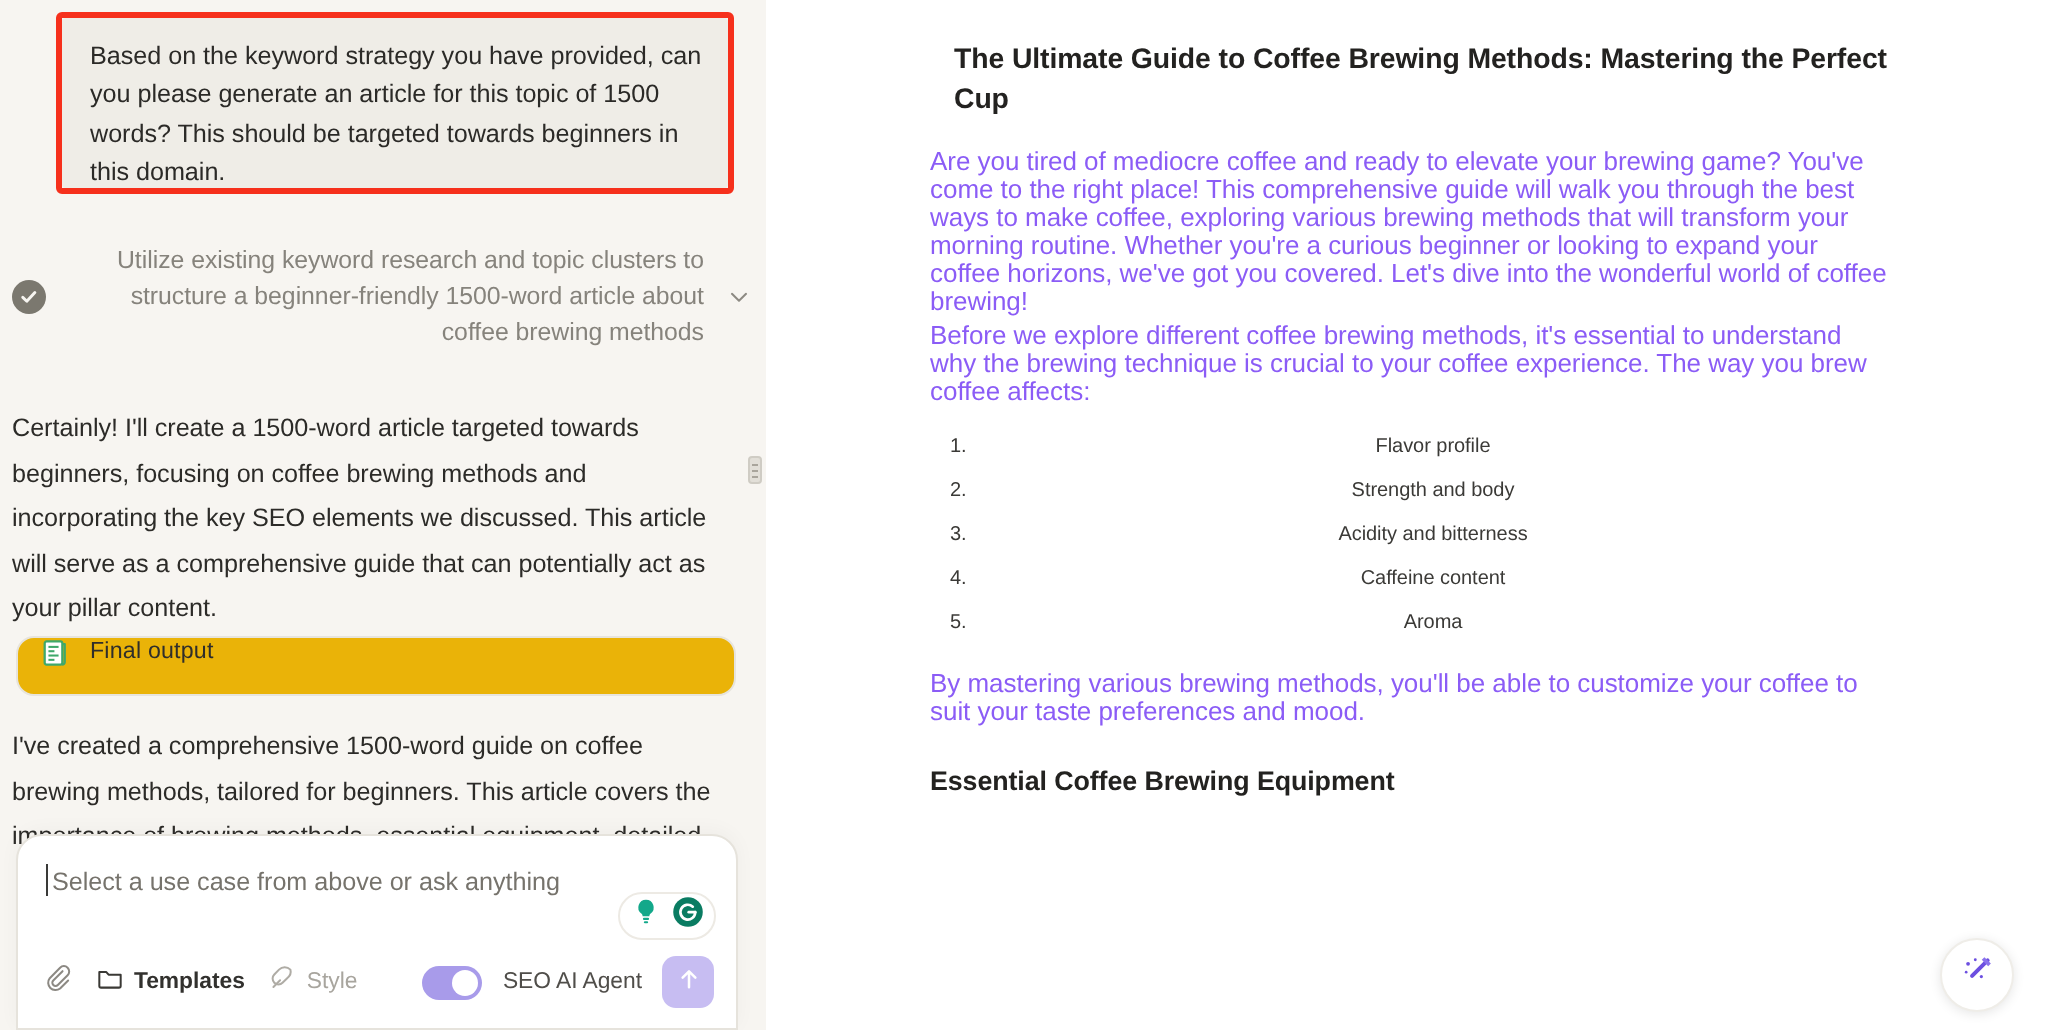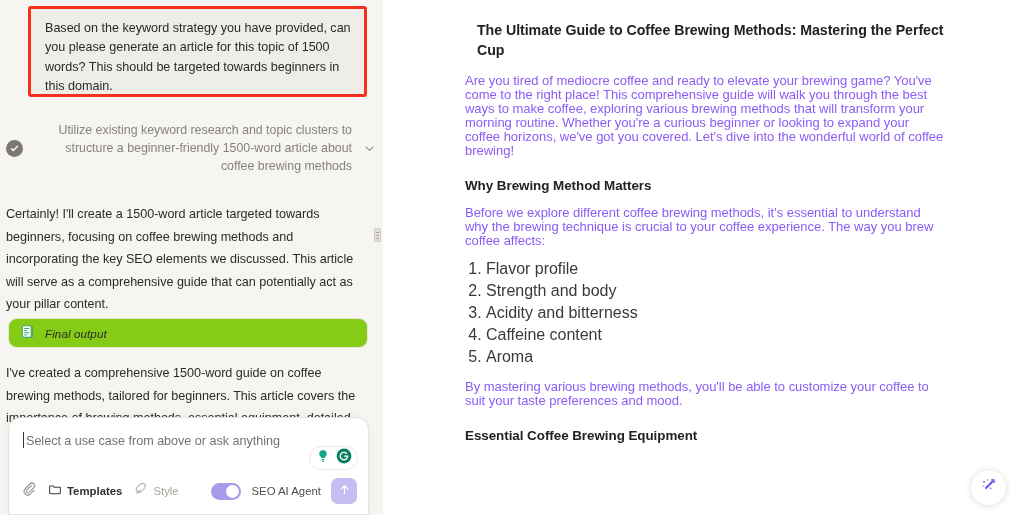--- a/index.html
+++ b/index.html
@@ -94,27 +94,26 @@
     line-height: 22.6px;
     color: #2C2B28;
     letter-spacing: -0.02px;
   }
 
   
   .final-output {
     position: absolute;
     left: 8px; top: 318px;
     width: 360px; height: 30px;
-    background: #84cc16;
+    background: #eab308;
     border: 1px solid #E7E4DD;
     border-radius: 9px;
-    display: flex; align-items: center;
+    display: flex; 
     gap: 10px;
     padding: 0 11px;
-    font-style: italic;
   }
   .final-output .fo-label {
     font-size: 11.6px;
     color: #2F2E2B;
     letter-spacing: 0.1px;
   }
 
   .assistant-text2 {
     position: absolute;
     left: 6px; top: 362px;
@@ -244,25 +243,26 @@
     color: #8b5cf6;
     letter-spacing: -0.02px;
     margin-bottom: 3px;
   }
   .doc-ol {
     margin: 10px 0 12px 0;
     padding-left: 21px;
     list-style: decimal;
   }
   .doc-ol li {
-    font-size: 16px;
+    font-size: 10px;
     line-height: 21.6px;
     color: #3B3A37;
     letter-spacing: -0.02px;
     margin-bottom: 0.5px;
+    text-align: center;
   }
   .doc-ol li::marker { color: #3B3A37; }
 
   
   .fab {
     position: absolute;
     right: 17px; bottom: 9px;
     width: 37px; height: 37px;
     border-radius: 50%;
     background: #FFFFFF;
@@ -386,21 +386,20 @@
         </div>
       </div>
     </div>
   </div>
 
   <div class="doc-panel">
     <div class="doc-inner">
       <div class="doc-h1">The Ultimate Guide to Coffee Brewing Methods: Mastering the Perfect Cup</div>
       <p class="doc-p">Are you tired of mediocre coffee and ready to elevate your brewing game? You've come to the right place! This comprehensive guide will walk you through the best ways to make coffee, exploring various brewing methods that will transform your morning routine. Whether you're a curious beginner or looking to expand your coffee horizons, we've got you covered. Let's dive into the wonderful world of coffee brewing!</p>
 
-      <div class="doc-h2">Why Brewing Method Matters</div>
       <p class="doc-p">Before we explore different coffee brewing methods, it's essential to understand why the brewing technique is crucial to your coffee experience. The way you brew coffee affects:</p>
 
       <ol class="doc-ol">
         <li>Flavor profile</li>
         <li>Strength and body</li>
         <li>Acidity and bitterness</li>
         <li>Caffeine content</li>
         <li>Aroma</li>
       </ol>
 

